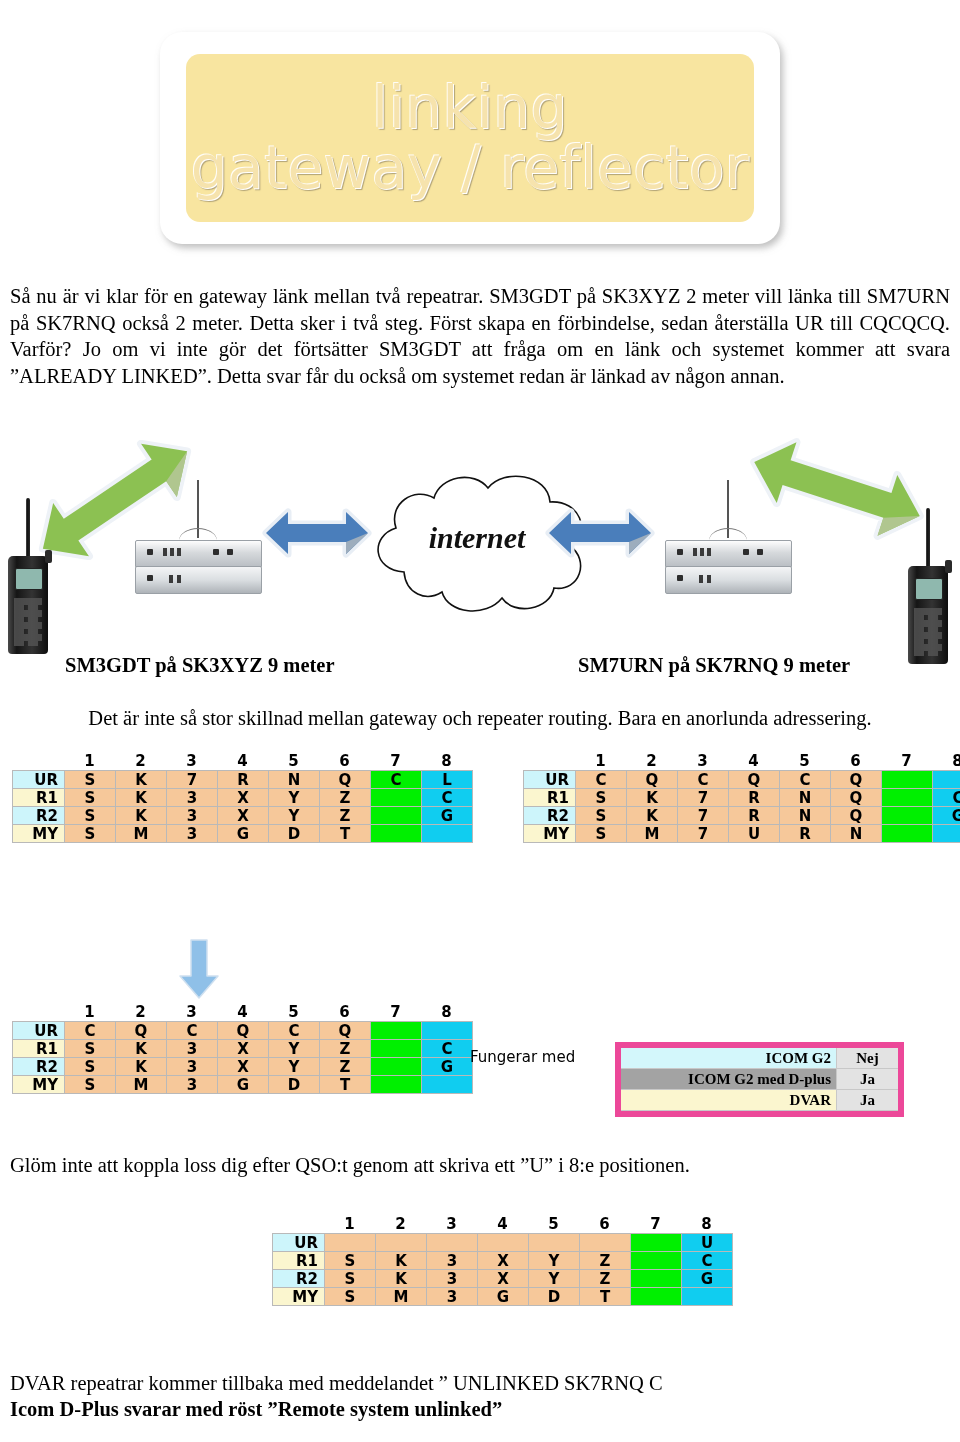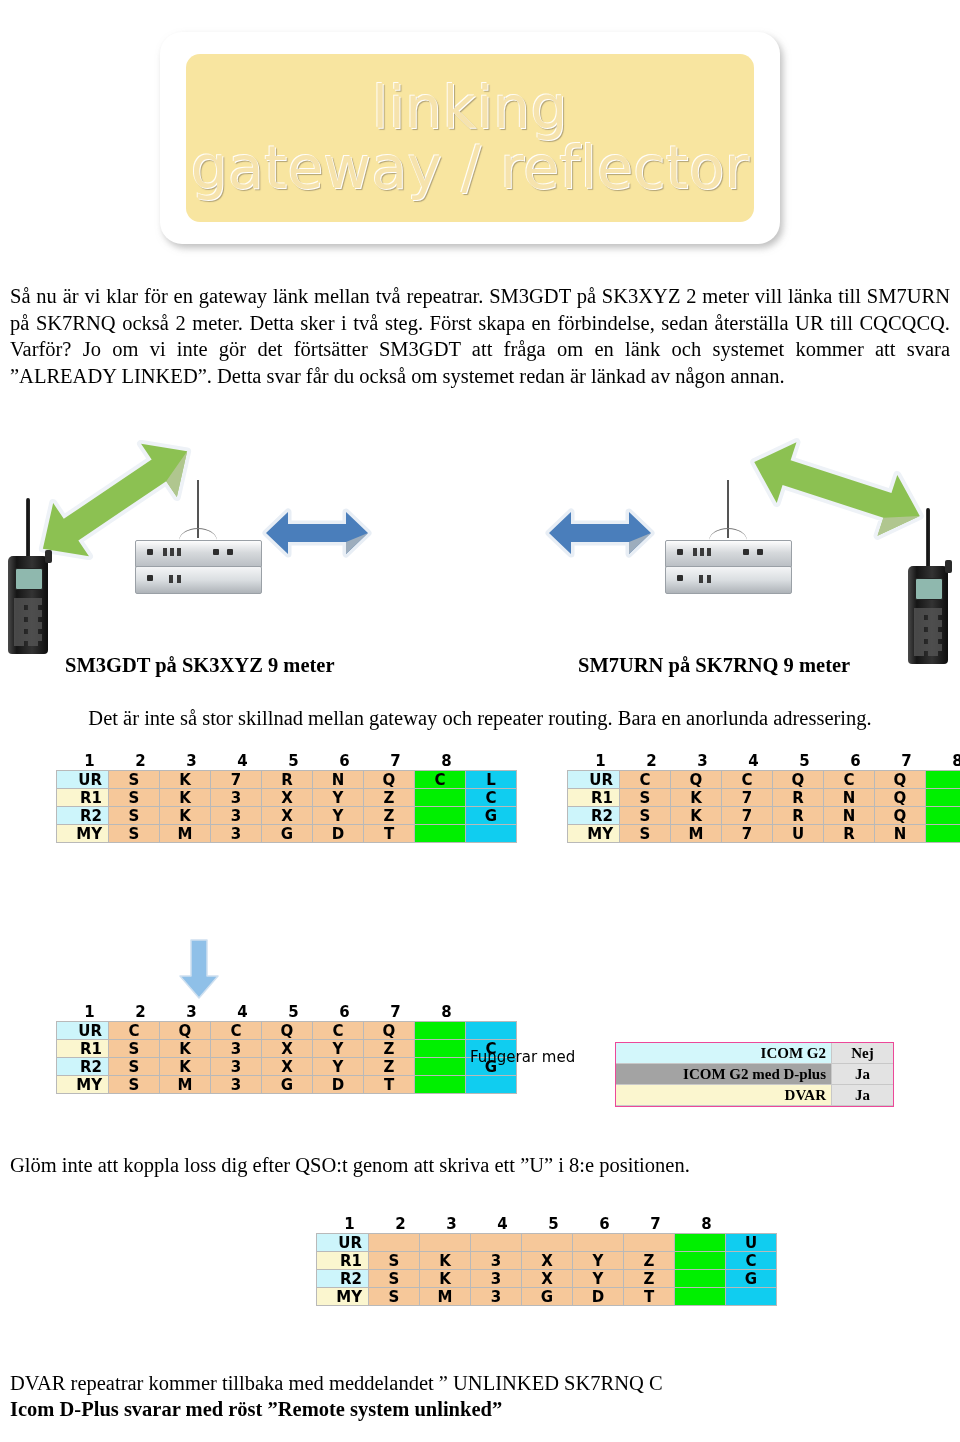--- a/index.html
+++ b/index.html
@@ -88,39 +88,39 @@
     font-size:30px;color:#111;white-space:nowrap;
   }
 
   
   .gtable{position:absolute;font-family:"DejaVu Sans", sans-serif;}
   .gtable .colhdr{display:flex;height:18px;}
   .gtable .colhdr .lbl{flex:0 0 auto;}
   .gtable .colhdr span{
     flex:0 0 auto;text-align:center;font-weight:bold;font-size:15px;line-height:18px;color:#000;
   }
-  .gtable .rows{border:1px solid #b9b9b9;border-top:none;border-left:none;margin-left:44px;}
+  .gtable .rows{border:1px solid #b9b9b9;border-top:none;border-left:none;}
   .gtable .row{display:flex;}
   .gtable .cell{
     flex:0 0 auto;text-align:center;font-weight:bold;font-size:15px;
     line-height:18px;height:18px;color:#000;
     border-left:1px solid #b9b9b9;border-top:1px solid #b9b9b9;
     box-sizing:border-box;
   }
   .gtable .rowlabel{text-align:right;padding-right:6px;box-sizing:border-box;}
   .c-cy{background:#cdf5fb;}
   .c-ye{background:#fbf6cf;}
   .c-or{background:#f6c89a;}
   .c-gr{background:#00f000;}
   .c-bl{background:#10cdf0;}
   .fung-label{
     position:absolute;font-family:"DejaVu Sans", sans-serif;
     font-size:15px;color:#000;white-space:nowrap;
   }
-  .ftable{position:absolute;border:1px solid #ec4899;}
+  .ftable{position:absolute;border:6px solid #ec4899;}
   .frow{display:flex;}
   .fname{
     width:215px;box-sizing:border-box;text-align:right;padding-right:5px;
     font-weight:bold;font-size:15px;line-height:21px;height:21px;
     border-bottom:1px solid #c8c8c8;
   }
   .fval{
     width:62px;box-sizing:border-box;text-align:center;background:#e3e3e3;
     font-weight:bold;font-size:15px;line-height:21px;height:21px;
     border-left:1px solid #c8c8c8;border-bottom:1px solid #c8c8c8;
@@ -180,20 +180,28 @@
       <div class="d2" style="left:34px;top:95px;"></div>
       <div class="d2" style="left:42px;top:95px;"></div>
     </div>
 
     <svg class="hh" style="left:262px;top:70px;" width="110" height="62" viewBox="0 0 110 62">
       <path d="M4 31 L26 10 L26 22 L84 22 L84 10 L106 31 L84 52 L84 40 L26 40 L26 52 Z" fill="#4a7ebb" stroke="#e8eef5" stroke-width="7" stroke-linejoin="round"></path>
       <path d="M4 31 L26 10 L26 22 L84 22 L84 10 L106 31 L84 52 L84 40 L26 40 L26 52 Z" fill="#4a7ebb"></path>
       <path d="M26 40 L84 40 L84 52 L106 31 L84 40 Z" fill="#9dadbd"></path>
     </svg>
 
+    <div class="cloud" style="left:352px;top:28px;width:250px;height:170px;">
+      <svg width="250" height="170" viewBox="0 0 250 170">
+        <path d="M52 112 C20 110 18 76 44 68 C36 44 62 26 82 38 C88 16 122 10 136 28
+                 C152 8 196 14 198 42 C228 40 240 72 218 86 C238 100 228 132 202 128
+                 C198 150 162 156 150 138 C134 158 96 154 90 132 C74 142 54 134 52 112 Z" fill="#ffffff" stroke="#111" stroke-width="1.6"></path>
+      </svg>
+      <div class="txt">internet</div>
+    </div>
 
     <svg class="hh" style="left:545px;top:70px;" width="110" height="62" viewBox="0 0 110 62">
       <path d="M4 31 L26 10 L26 22 L84 22 L84 10 L106 31 L84 52 L84 40 L26 40 L26 52 Z" fill="#4a7ebb" stroke="#e8eef5" stroke-width="7" stroke-linejoin="round"></path>
       <path d="M4 31 L26 10 L26 22 L84 22 L84 10 L106 31 L84 52 L84 40 L26 40 L26 52 Z" fill="#4a7ebb"></path>
       <path d="M26 40 L84 40 L84 52 L106 31 L84 40 Z" fill="#9dadbd"></path>
     </svg>
 
     <div class="rack" style="left:665px;top:48px;width:125px;height:115px;">
       <div class="mast"></div>
         <div class="vane"></div>

